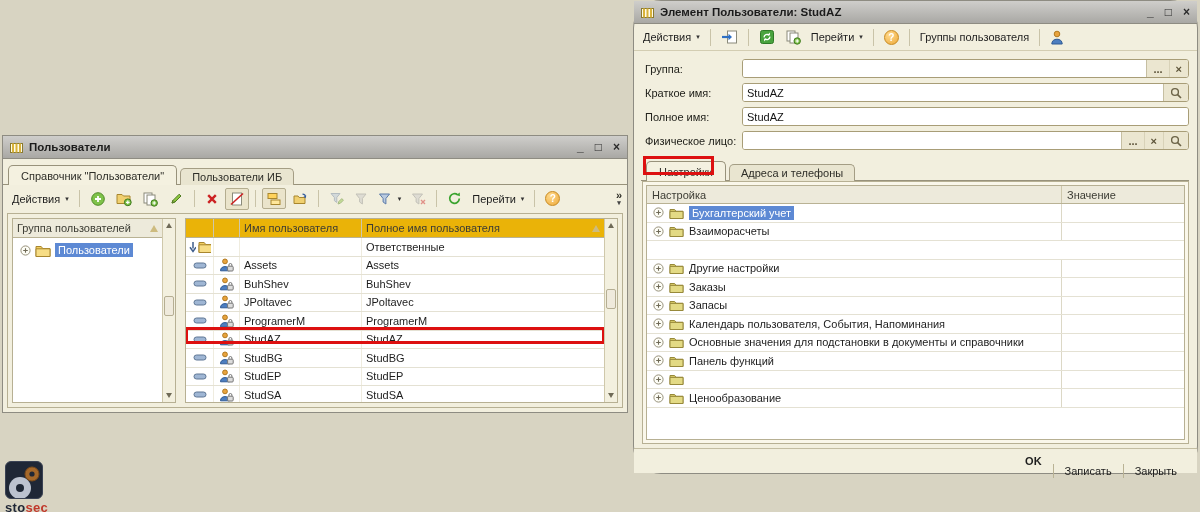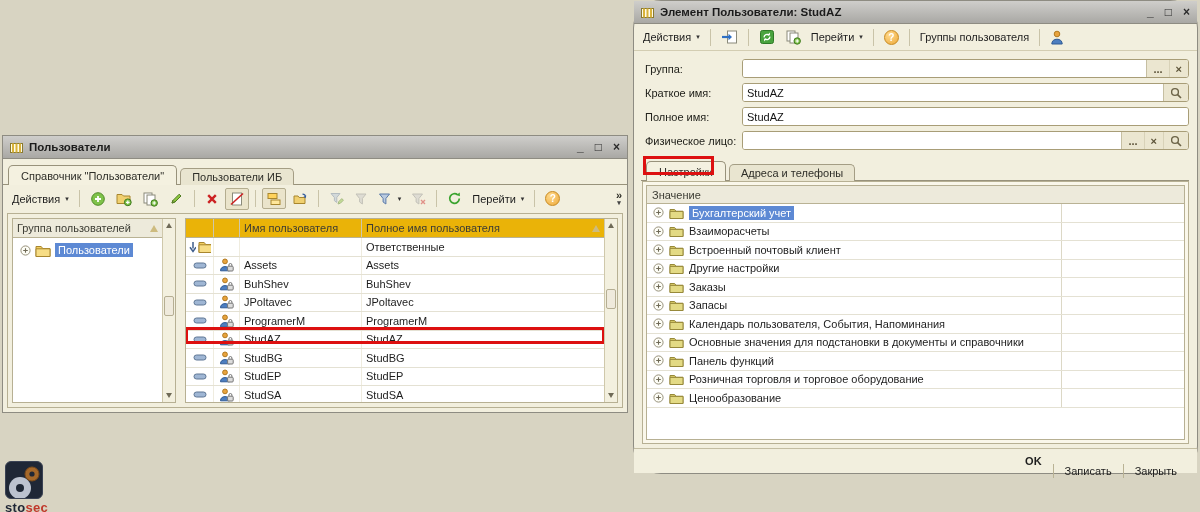--- a/index.html
+++ b/index.html
@@ -557,20 +557,21 @@
 
   <div class="tabs-row" style="margin:2px 8px 0 7px;">
     <div class="tab active">Настройки</div>
     <div class="tab">Адреса и телефоны</div>
     <div class="annot" style="left:2px; top:1px; width:71px; height:19px;"></div>
   </div>
 
   <div class="settings-outer">
     <div class="settings-table">
       <div class="st-header">
+        <span class="hc">Настройка</span>
         <span class="hc" style="border-right:none;">Значение</span>
       </div>
       <div class="st-rows">
 
       <div class="srow">
             <span class="sc1">
               <span>
                 <svg width="11" height="11">
                   <circle cx="5.5" cy="5.5" r="4.6" fill="#fdfdf6" stroke="#97917b"></circle>
                   <path d="M3.2 5.5h4.6M5.5 3.2v4.6" stroke="#6f6a57" stroke-width="1.1"></path>
@@ -598,35 +599,20 @@
                 <svg width="15" height="12">
                   <path d="M1 11.5v-9h4.6l1.4 1.8H14v7.2z" fill="#d8cc6a" stroke="#97893a"></path>
                   <path d="M1 4.4h13v7.1H1z" fill="#e3da84" stroke="#97893a"></path>
                 </svg>
               </span>
               <span>Взаиморасчеты</span>
             </span>
             <span class="sc2"></span>
           </div>
           <div class="srow">
-            <span class="sc1">
-              <span>
-                <svg width="11" height="11">
-                  <circle cx="5.5" cy="5.5" r="4.6" fill="#fdfdf6" stroke="#97917b"></circle>
-                  <path d="M3.2 5.5h4.6M5.5 3.2v4.6" stroke="#6f6a57" stroke-width="1.1"></path>
-                </svg>
-              </span>
-              <span>
-                <svg width="15" height="12">
-                  <path d="M1 11.5v-9h4.6l1.4 1.8H14v7.2z" fill="#d8cc6a" stroke="#97893a"></path>
-                  <path d="M1 4.4h13v7.1H1z" fill="#e3da84" stroke="#97893a"></path>
-                </svg>
-              </span>
-              <span>Встроенный почтовый клиент</span>
-            </span>
             <span class="sc2"></span>
           </div>
           <div class="srow">
             <span class="sc1">
               <span>
                 <svg width="11" height="11">
                   <circle cx="5.5" cy="5.5" r="4.6" fill="#fdfdf6" stroke="#97917b"></circle>
                   <path d="M3.2 5.5h4.6M5.5 3.2v4.6" stroke="#6f6a57" stroke-width="1.1"></path>
                 </svg>
               </span>
@@ -737,21 +723,20 @@
                   <circle cx="5.5" cy="5.5" r="4.6" fill="#fdfdf6" stroke="#97917b"></circle>
                   <path d="M3.2 5.5h4.6M5.5 3.2v4.6" stroke="#6f6a57" stroke-width="1.1"></path>
                 </svg>
               </span>
               <span>
                 <svg width="15" height="12">
                   <path d="M1 11.5v-9h4.6l1.4 1.8H14v7.2z" fill="#d8cc6a" stroke="#97893a"></path>
                   <path d="M1 4.4h13v7.1H1z" fill="#e3da84" stroke="#97893a"></path>
                 </svg>
               </span>
-              <span>Розничная торговля и торговое оборудование</span>
             </span>
             <span class="sc2"></span>
           </div>
           <div class="srow">
             <span class="sc1">
               <span>
                 <svg width="11" height="11">
                   <circle cx="5.5" cy="5.5" r="4.6" fill="#fdfdf6" stroke="#97917b"></circle>
                   <path d="M3.2 5.5h4.6M5.5 3.2v4.6" stroke="#6f6a57" stroke-width="1.1"></path>
                 </svg>

